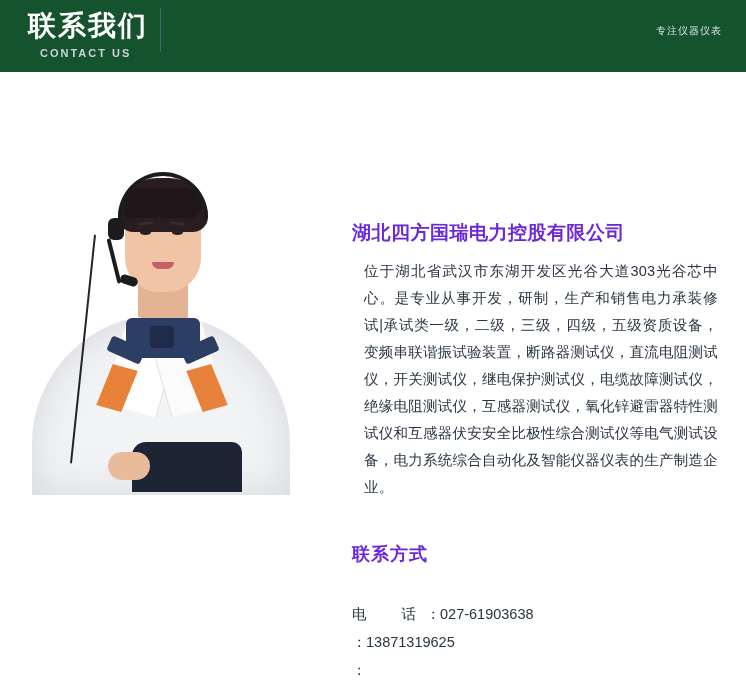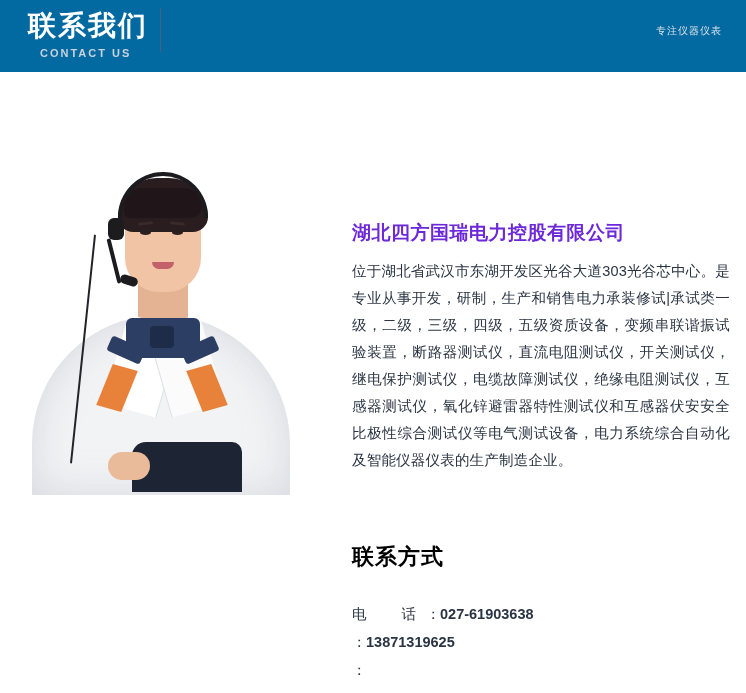--- a/index.html
+++ b/index.html
@@ -13,21 +13,21 @@
     font-family: "Liberation Sans", sans-serif;
     overflow: hidden;
     position: relative;
   }
 
   
   .header {
     position: relative;
     width: 746px;
     height: 72px;
-    background: #0369a1;
+    background: #14532d;
     box-sizing: border-box;
   }
   .header-inner {
     position: relative;
     height: 72px;
   }
   .header-title {
     position: absolute;
     left: 28px;
     top: 10px;
@@ -320,32 +320,32 @@
     font-size: 19px;
     font-weight: bold;
     color: #6d28d9;
     margin: 0 0 12px 0;
     letter-spacing: 0.5px;
   }
   .company-desc {
     font-size: 14.5px;
     color: #2a3442;
     line-height: 27px;
-    margin: 0;
+    margin: 12px;
     text-align: justify;
     letter-spacing: 0.2px;
   }
 
   .contact-title {
     position: absolute;
     left: 352px;
     top: 470px;
-    font-size: 22px;
+    font-size: 18px;
     font-weight: bold;
-    color: #000000;
+    color: #6d28d9;
     letter-spacing: 1px;
   }
 
   .contact-list {
     position: absolute;
     left: 352px;
     top: 528px;
     width: 380px;
   }
   .contact-row {
@@ -360,21 +360,20 @@
     width: 74px;
     flex: 0 0 74px;
     letter-spacing: 2px;
   }
   .contact-sep {
     width: 14px;
     flex: 0 0 14px;
   }
   .contact-value {
     flex: 1 1 auto;
-    font-weight: bold;
   }
 </style>
 </head>
 <body>
 
 <div class="header">
   <div class="header-inner">
     <div class="header-title">联系我们</div>
     <div class="header-sub">CONTACT US</div>
     <div class="header-divider"></div>

